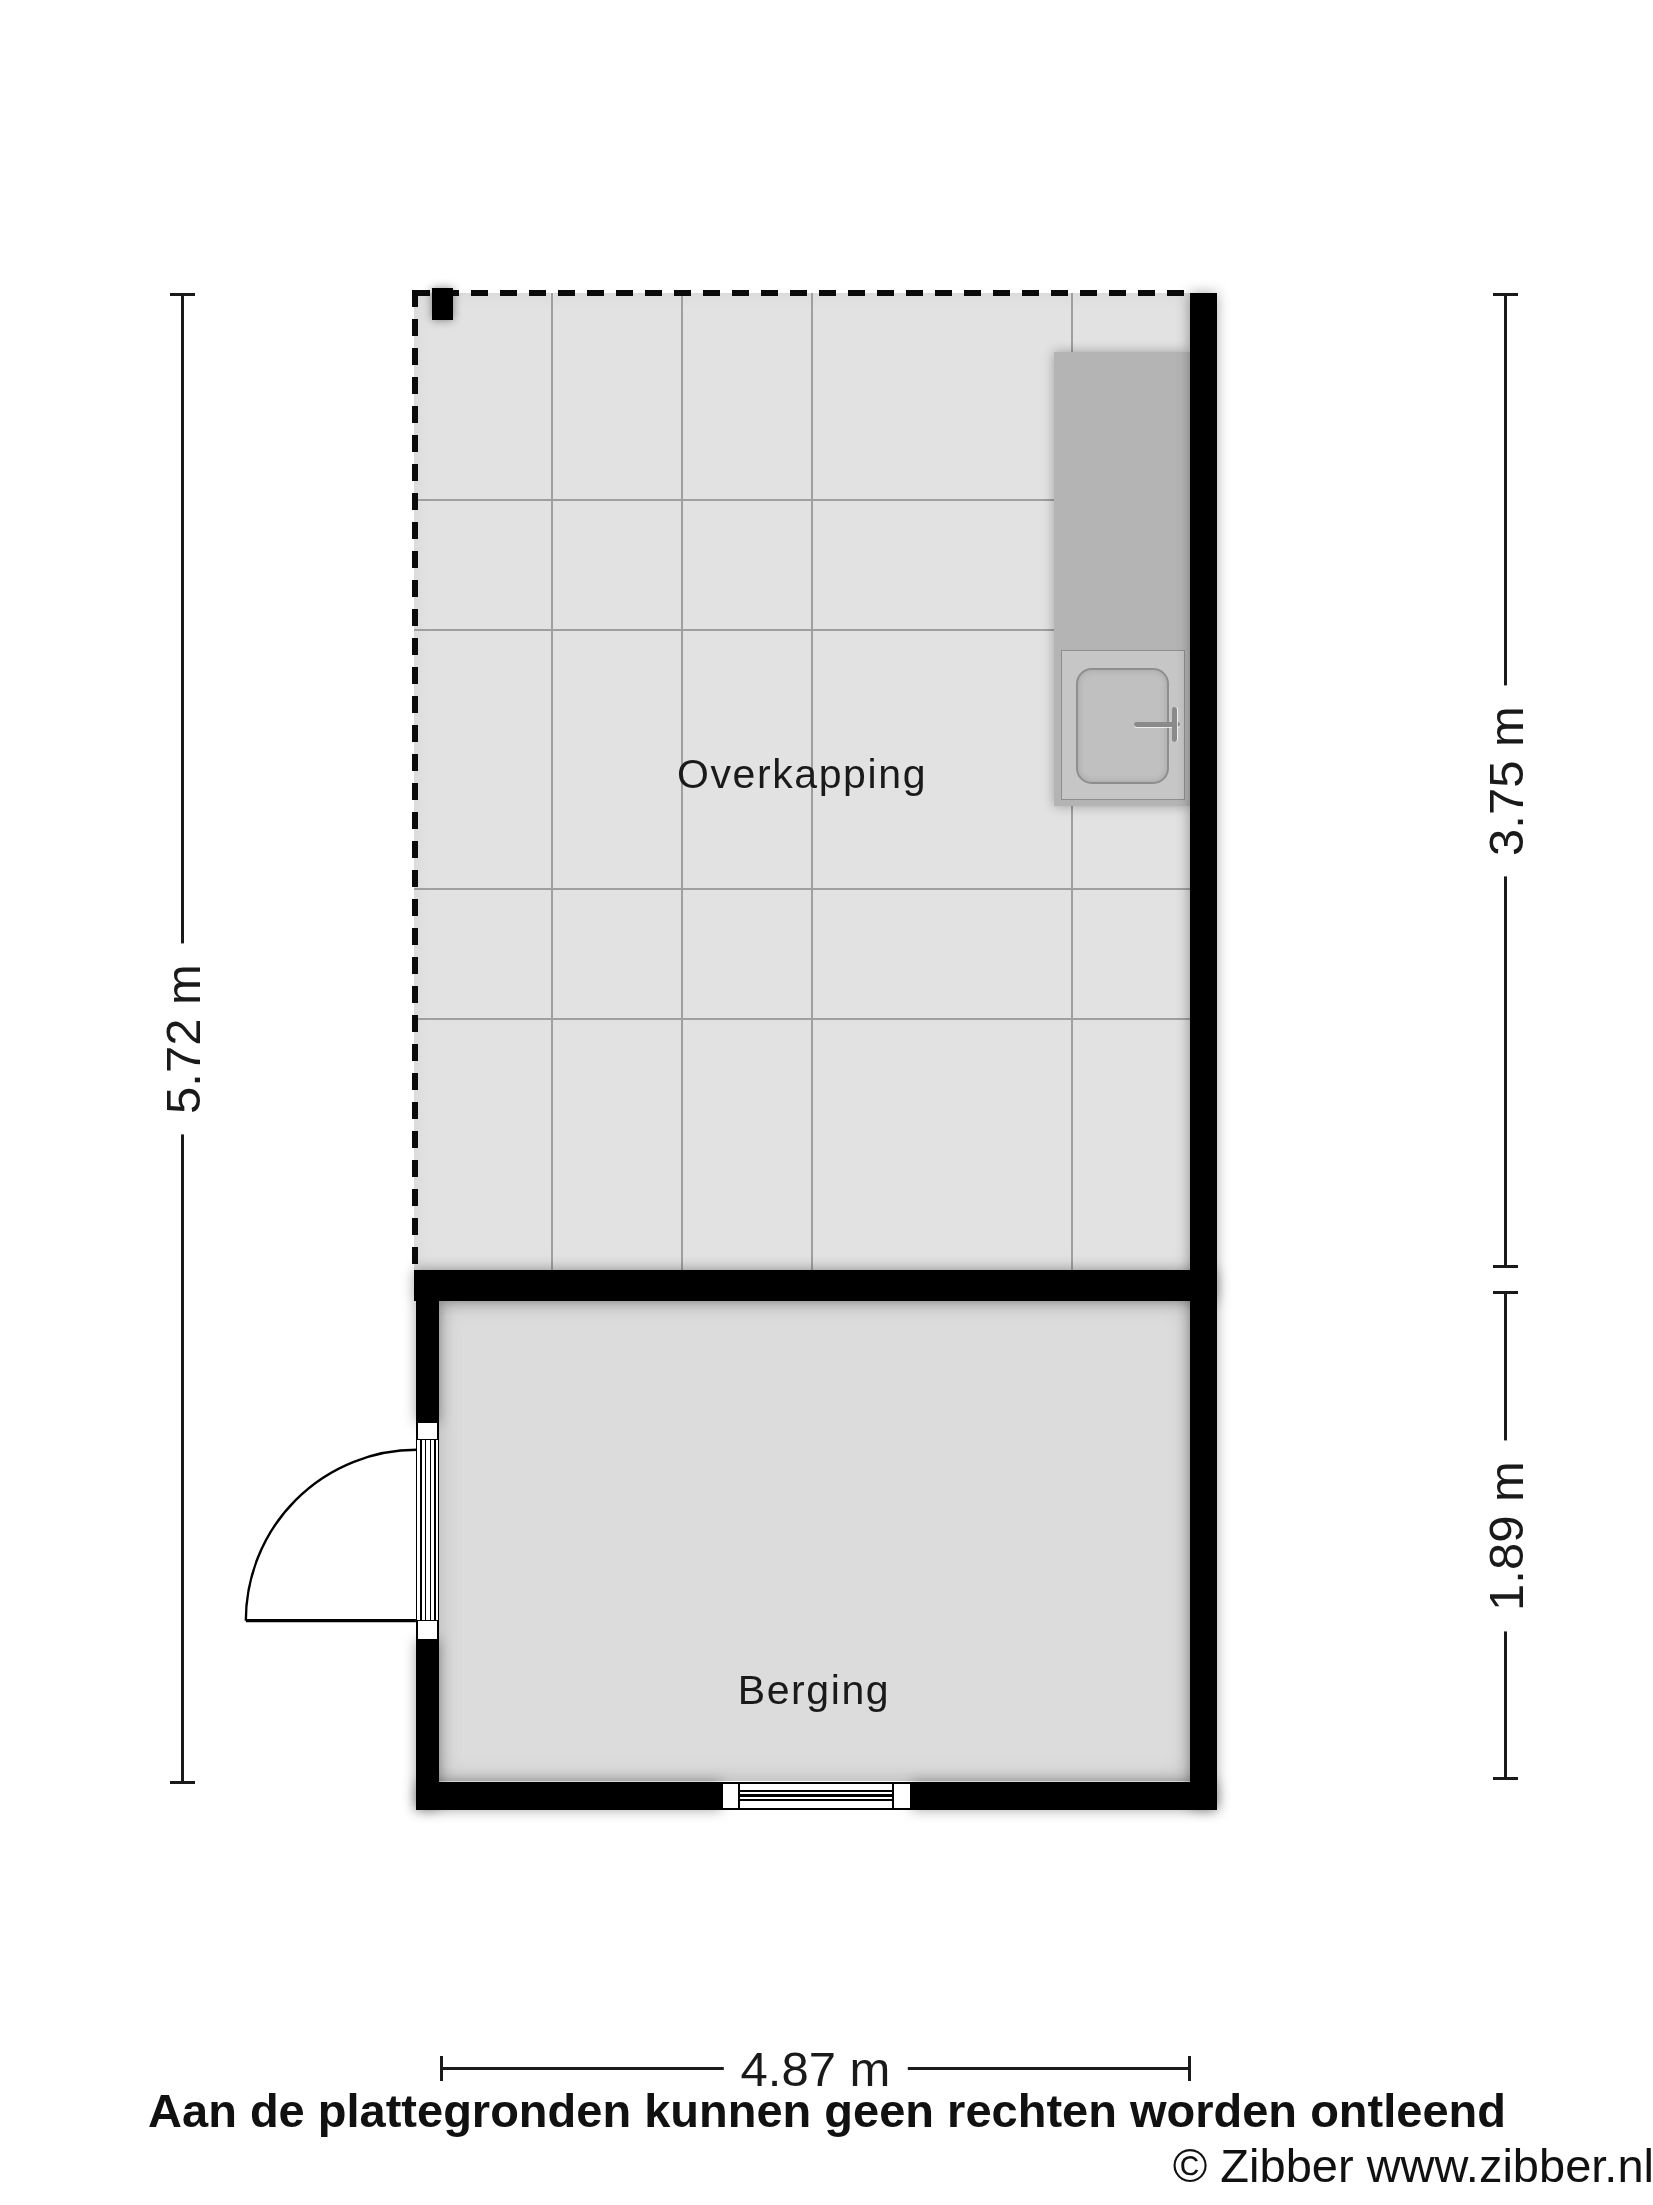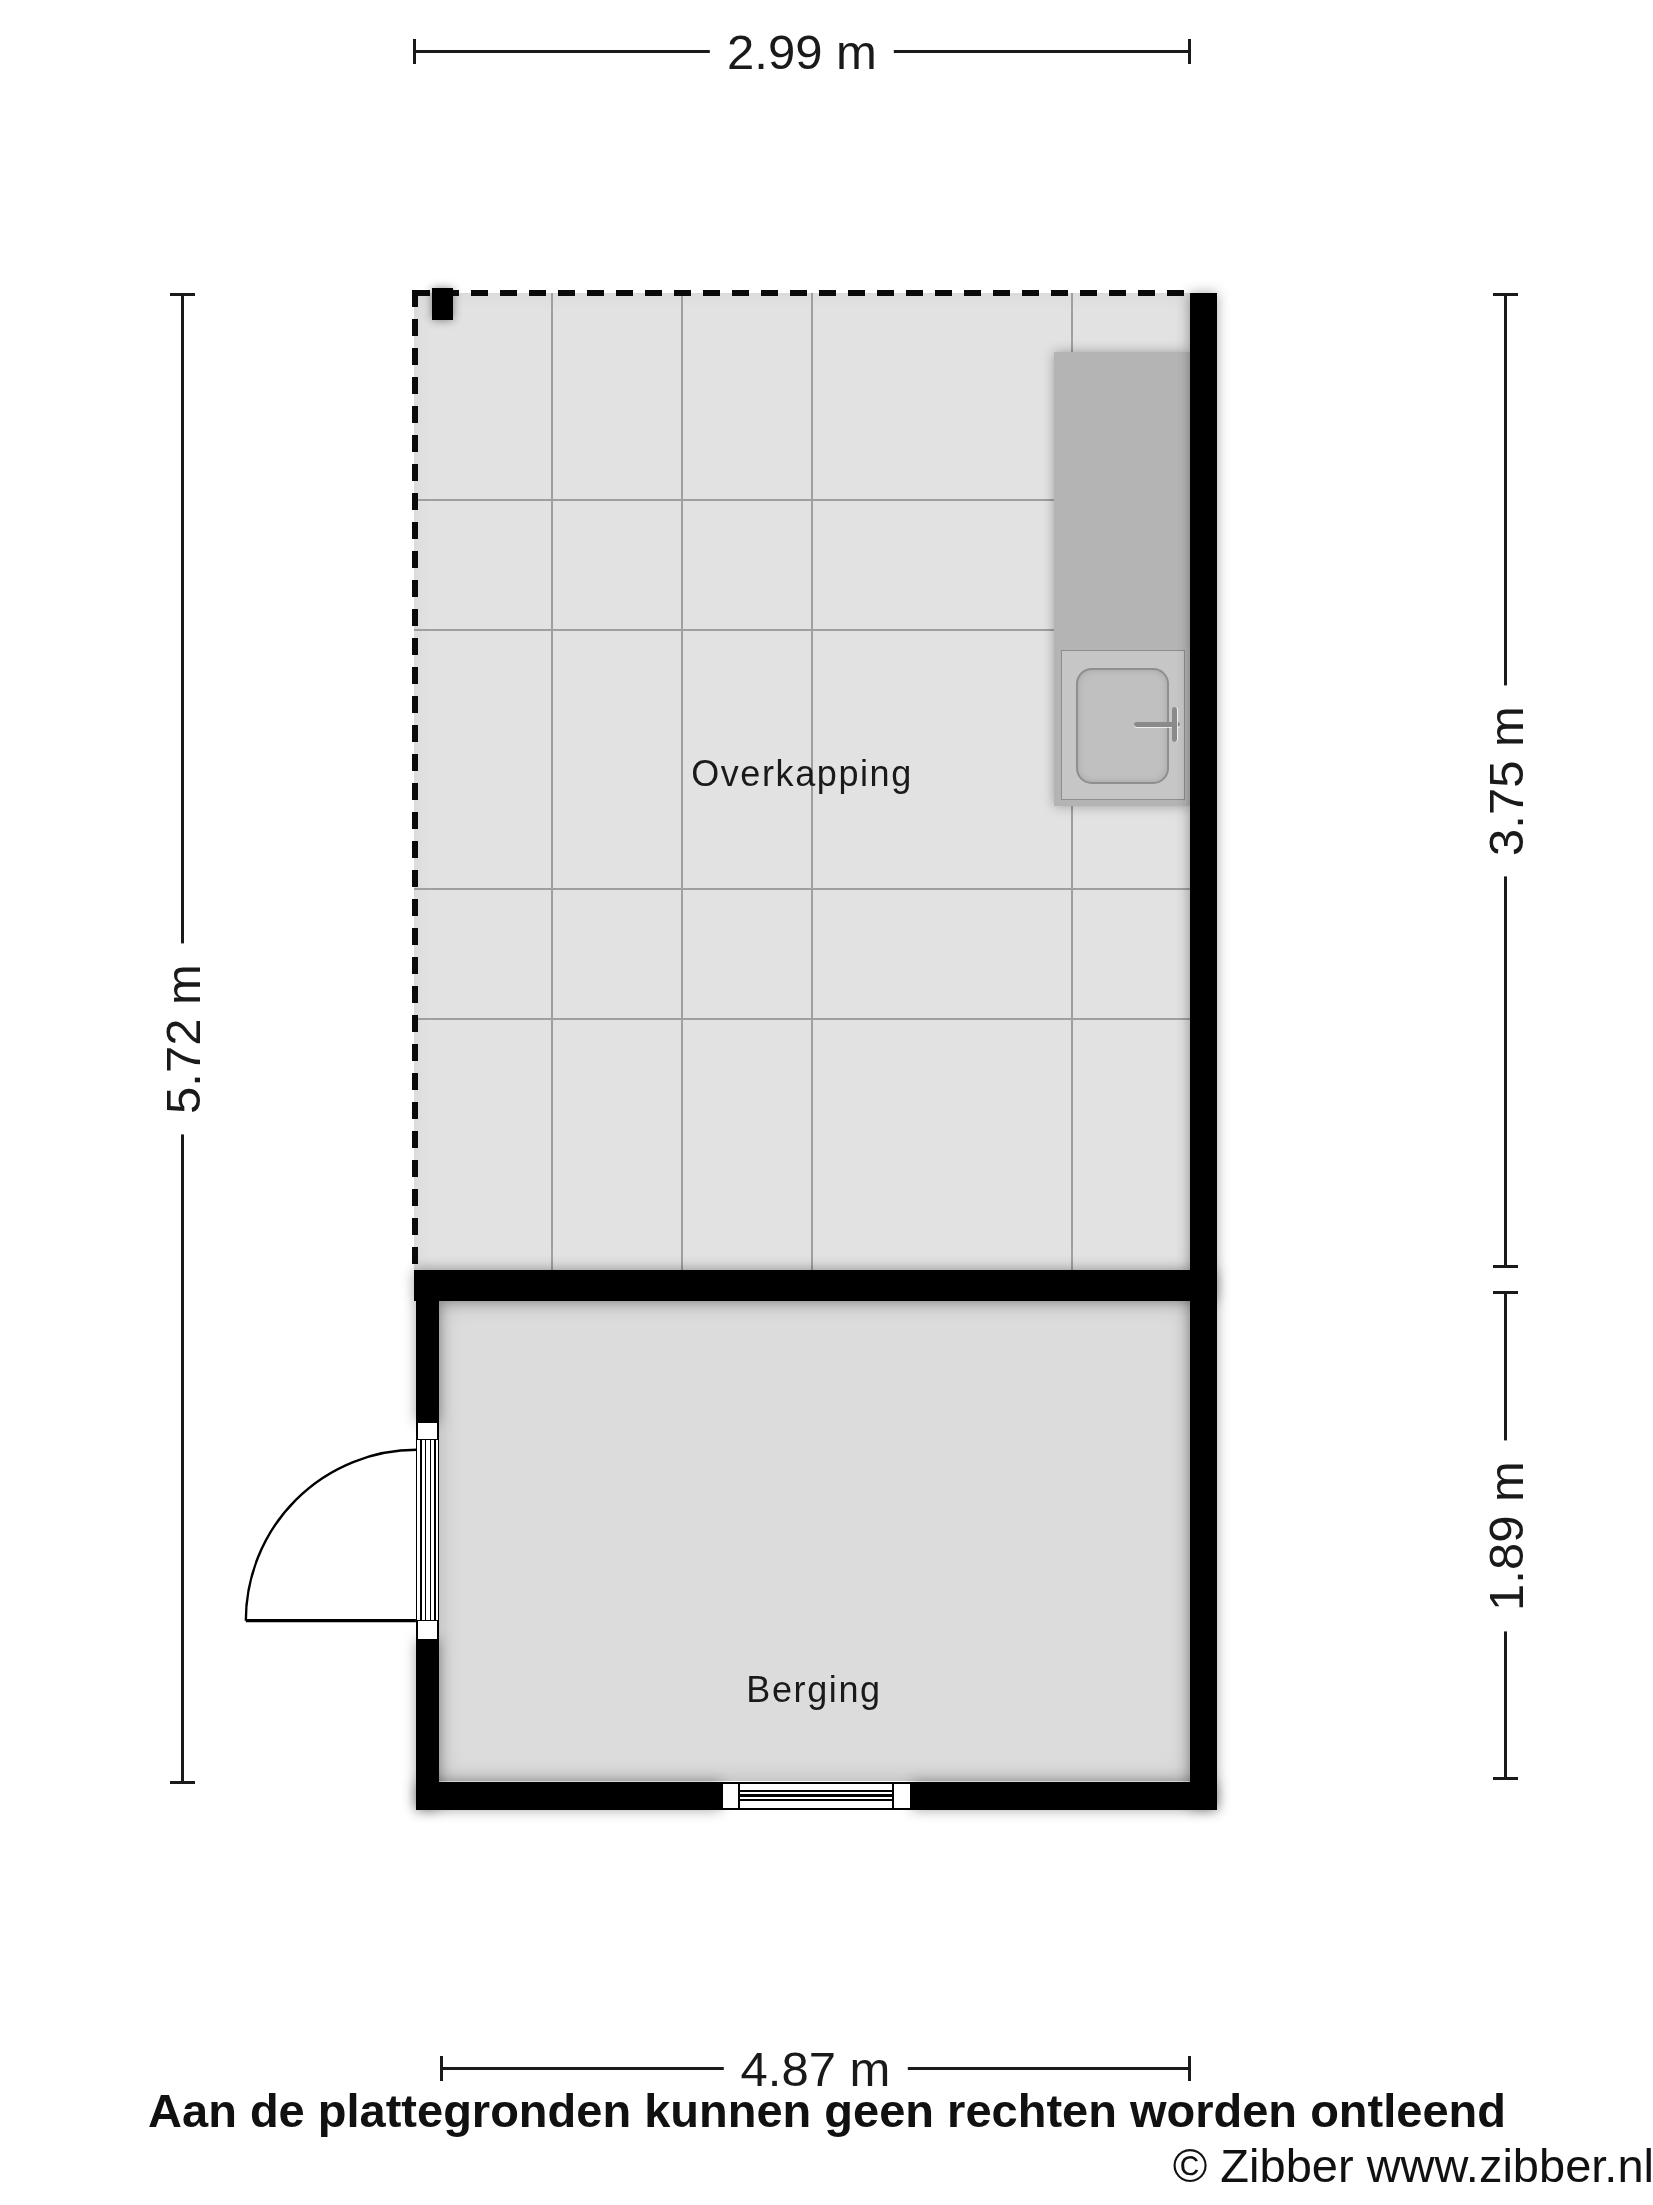--- a/index.html
+++ b/index.html
@@ -103,21 +103,21 @@
     background:#fff;border:2.4px solid #000;box-sizing:border-box;z-index:7;
   }
   .window .vline{position:absolute;top:0;bottom:0;width:2.4px;background:#000;}
   .window .hline{position:absolute;left:17.3px;right:17.3px;height:2.4px;background:#000;}
   .wv1{left:15px}.wv2{left:169px}
   .wh1{top:5.5px}.wh2{top:10.2px}.wh3{top:15px}
 
   
   .room-label{
     position:absolute;transform:translate(-50%,-50%);
-    font-size:36px;letter-spacing:1.6px;color:var(--text,#1a1a1a);
+    font-size:41px;letter-spacing:1.6px;color:var(--text,#1a1a1a);
     white-space:nowrap;z-index:9;
   }
   .label-overkapping{left:802px;top:774px;}
   .label-berging{left:814px;top:1646px;margin-top:44px;}
 
   
   .dim{position:absolute;z-index:10;color:var(--text,#1a1a1a);}
   .dim .line-h{position:absolute;left:0;right:0;top:11px;height:3.2px;background:var(--dim-line,#1a1a1a);}
   .dim .line-v{position:absolute;top:0;bottom:0;left:11px;width:3.2px;background:var(--dim-line,#1a1a1a);}
   .dim .tick-v{position:absolute;width:3.2px;height:25px;top:0;background:var(--dim-line,#1a1a1a);}
@@ -193,26 +193,20 @@
     <div class="vline wv1"></div>
     <div class="vline wv2"></div>
     <div class="hline wh1"></div>
     <div class="hline wh2"></div>
     <div class="hline wh3"></div>
   </div>
 
   <div class="room-label label-overkapping">Overkapping</div>
   <div class="room-label label-berging">Berging</div>
 
-  <div class="dim dim-top">
-    <div class="line-h"></div>
-    <div class="tick-v t-start"></div>
-    <div class="tick-v t-end"></div>
-    <span class="dim-label">2.99 m</span>
-  </div>
 
   <div class="dim dim-bottom">
     <div class="line-h"></div>
     <div class="tick-v t-start"></div>
     <div class="tick-v t-end"></div>
     <span class="dim-label">4.87 m</span>
   </div>
 
   <div class="dim dim-left">
     <div class="line-v"></div>

